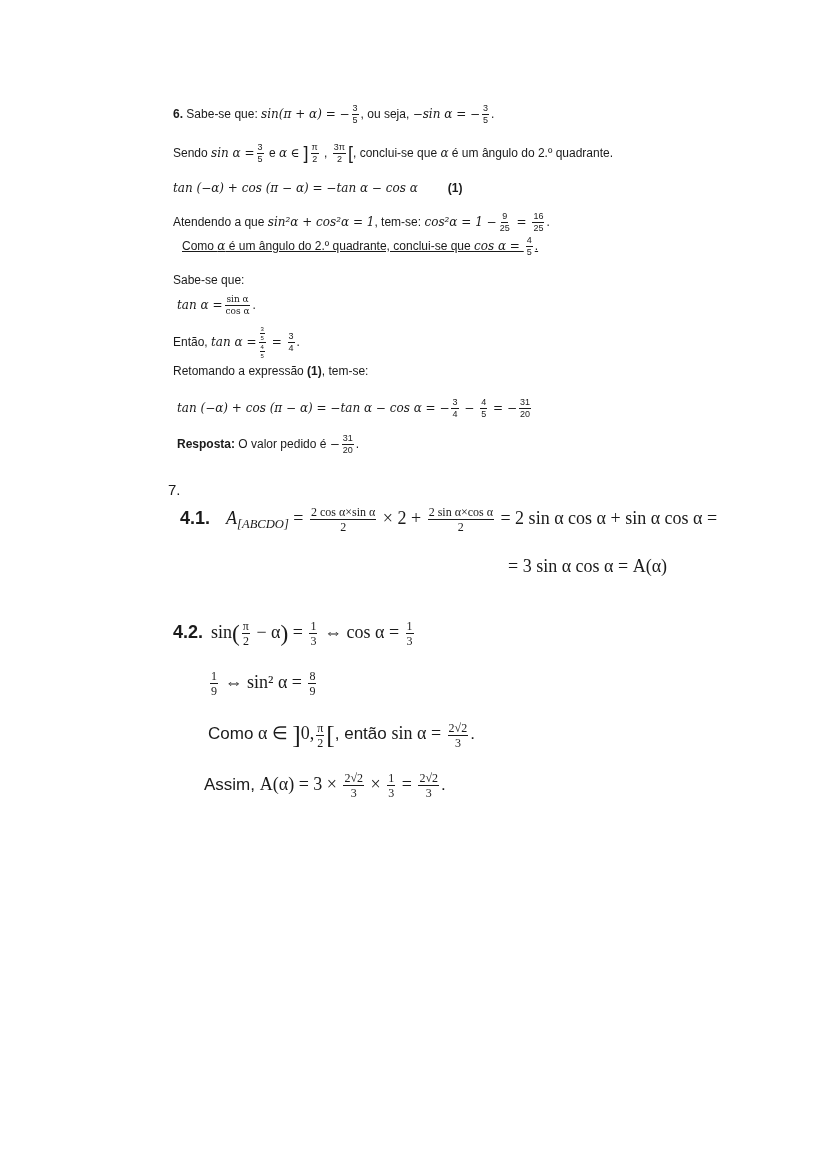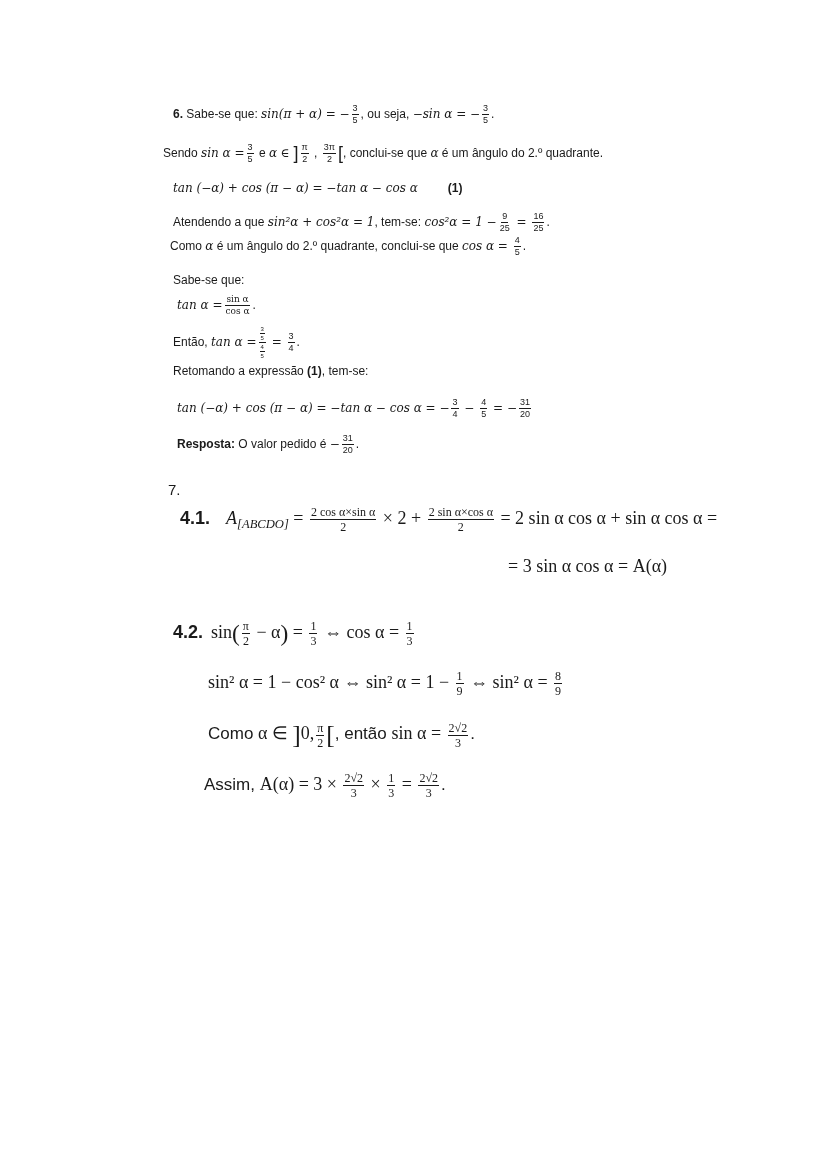--- a/index.html
+++ b/index.html
@@ -31,21 +31,21 @@
   <div class="line s6" style="left:173px; top:104px;">
     <span class="b">6.</span><span> Sabe-se que: </span><span class="math">sin(π + α) = −</span><span class="frac">
         <span class="num">3</span>
         <span class="den">5</span>
       </span><span>, ou seja, </span><span class="math">−sin α = −</span><span class="frac">
         <span class="num">3</span>
         <span class="den">5</span>
       </span><span>.</span>
   </div>
 
-  <div class="line s6" style="left:163px; top:143px;">
+  <div class="line s6" style="left:173px; top:143px;">
     <span>Sendo </span><span class="math">sin α =</span><span class="frac">
         <span class="num">3</span>
         <span class="den">5</span>
       </span><span> e </span><span class="math">α ∈ </span><span class="bracket">]</span><span class="frac">
         <span class="num">π</span>
         <span class="den">2</span>
       </span><span> , </span><span class="frac">
         <span class="num">3π</span>
         <span class="den">2</span>
       </span><span class="bracket">[</span><span>, conclui-se que </span><span class="math">α</span><span> é um ângulo do 2.º quadrante.</span>
@@ -58,21 +58,21 @@
   <div class="line s6" style="left:173px; top:212px;">
     <span>Atendendo a que </span><span class="math">sin²α + cos²α = 1</span><span>, tem-se: </span><span class="math">cos²α = 1 −</span><span class="frac">
         <span class="num">9</span>
         <span class="den">25</span>
       </span><span class="math"> = </span><span class="frac">
         <span class="num">16</span>
         <span class="den">25</span>
       </span><span>.</span>
   </div>
 
-  <div class="line s6" style="left:170px; top:236px;">
+  <div class="line s6" style="left:182px; top:236px;text-decoration:underline;">
     <span>Como </span><span class="math">α</span><span> é um ângulo do 2.º quadrante, conclui-se que </span><span class="math">cos α = </span><span class="frac">
         <span class="num">4</span>
         <span class="den">5</span>
       </span><span>.</span>
   </div>
 
   <div class="line s6" style="left:173px; top:273px;">
     <span>Sabe-se que:</span>
   </div>
 
@@ -144,21 +144,21 @@
       </span><span> − α</span><span class="bracket" style="font-size:1.3em;">)</span><span> = </span><span class="frac">
         <span class="num">1</span>
         <span class="den">3</span>
       </span><span> ⇔ cos α = </span><span class="frac">
         <span class="num">1</span>
         <span class="den">3</span>
       </span>
   </div>
 
   <div class="line big" style="left:208px; top:670px;">
-    <span>sin² α = 1 − cos² α ⇔ sin² α = 1 − </span><span class="frac">
+    <span class="frac">
         <span class="num">1</span>
         <span class="den">9</span>
       </span><span> ⇔ sin² α = </span><span class="frac">
         <span class="num">8</span>
         <span class="den">9</span>
       </span>
   </div>
 
   <div class="line bigsans" style="left:208px; top:720px;">
     <span>Como </span><span class="mup" style="font-size:18px;">α ∈ </span><span class="bracket mup">]</span><span class="mup" style="font-size:18px;">0,</span><span class="frac mup" style="font-size:12px;">

